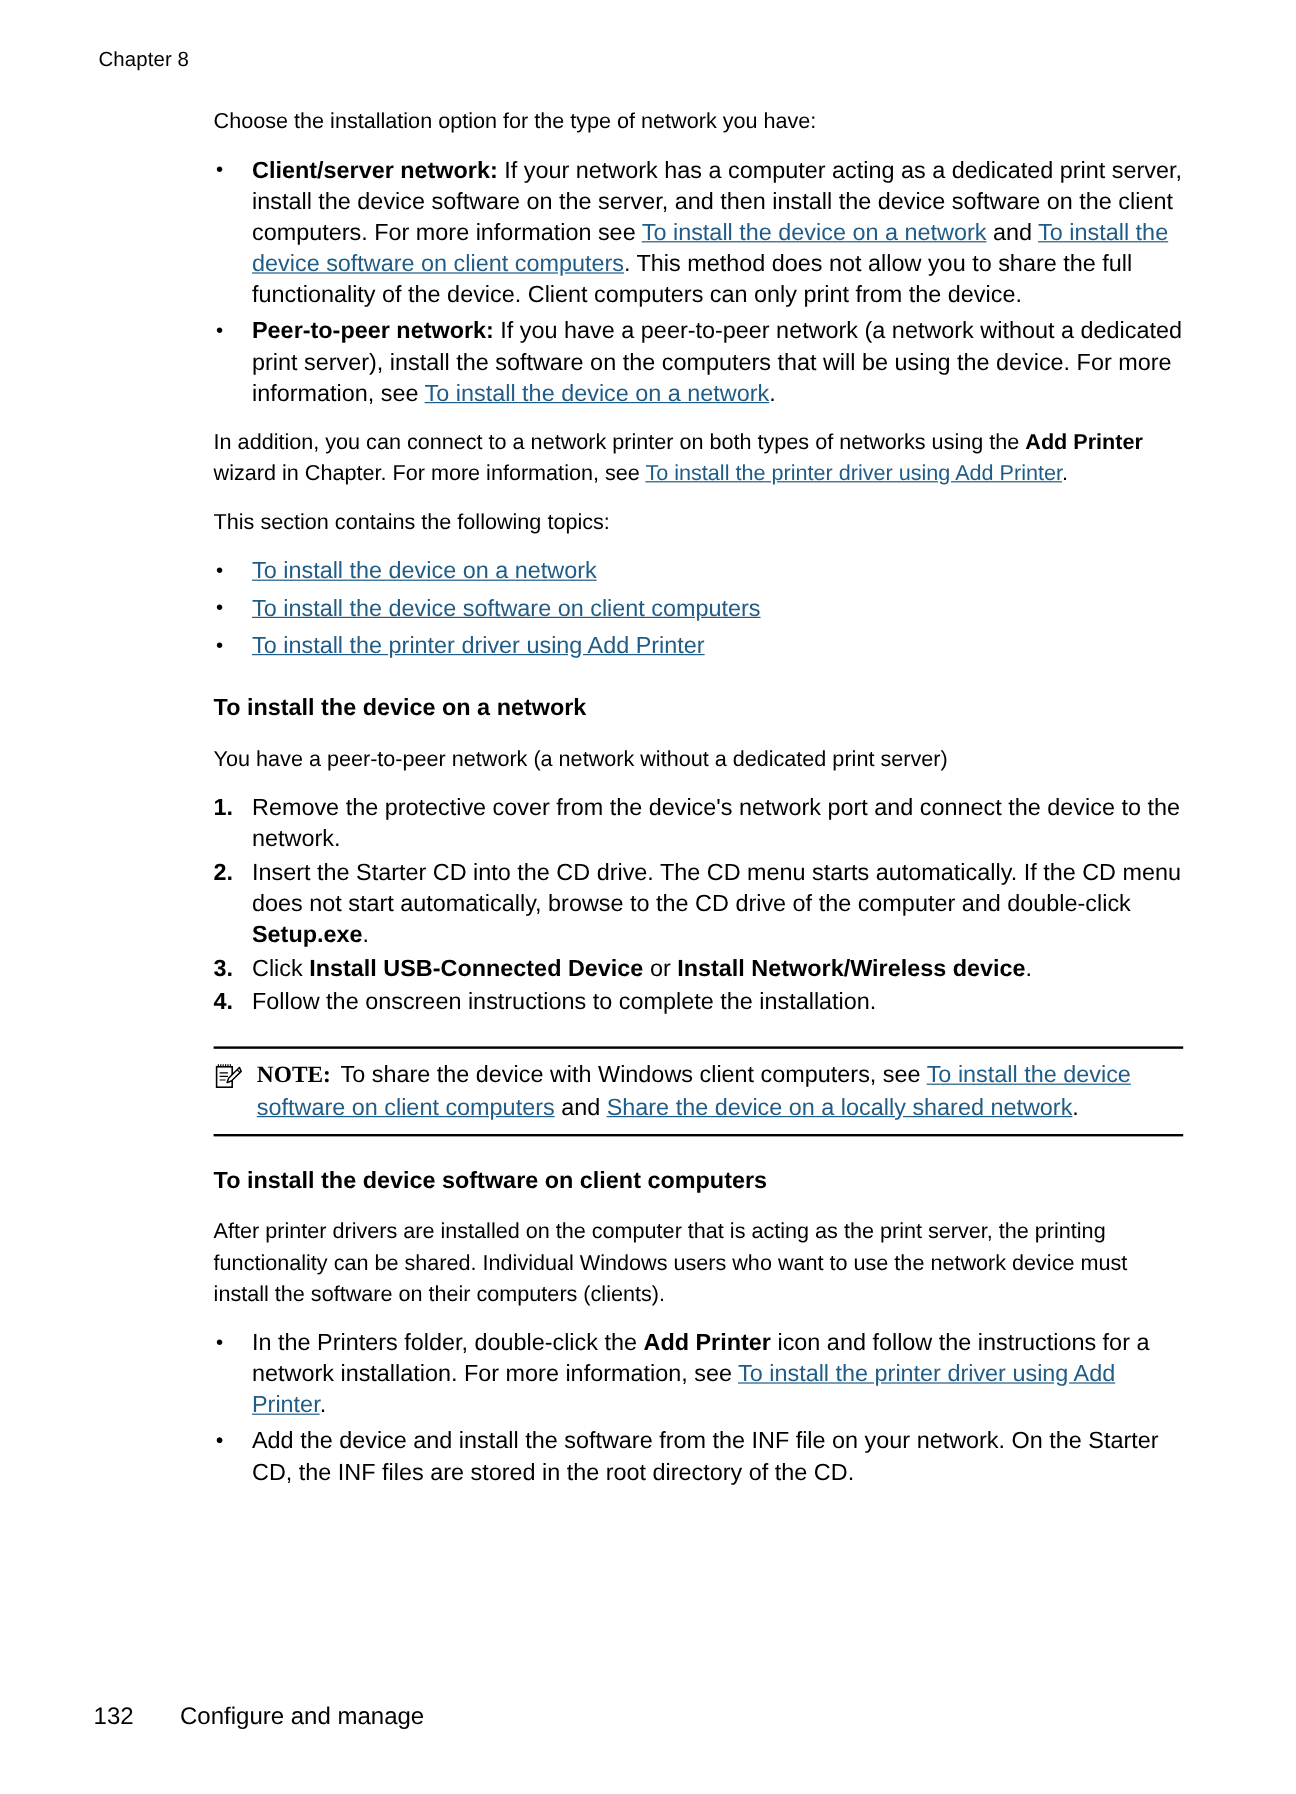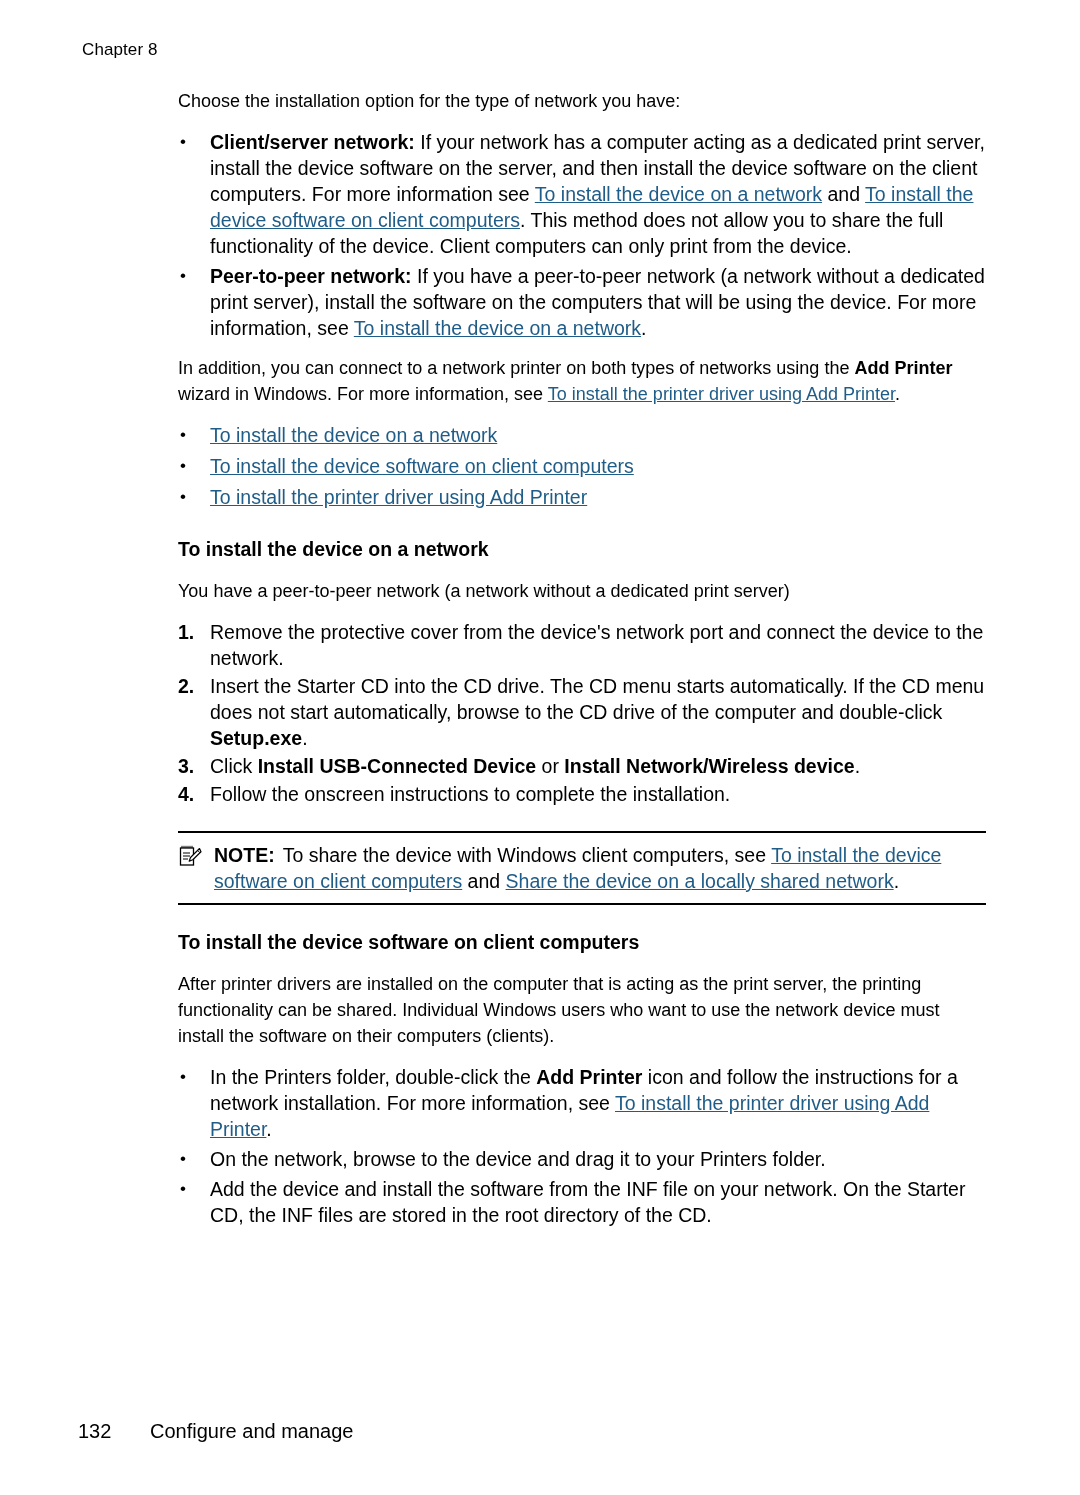--- a/index.html
+++ b/index.html
@@ -127,20 +127,21 @@
   .note-icon {
     position: absolute;
     left: 0px;
     top: 2px;
     width: 24px;
     height: 24px;
   }
   .note-label {
     font-weight: bold;
     margin-right: 8px;
+    font-family: Liberation Serif, serif;
   }
 
   
   .page-footer {
     position: absolute;
     left: 78px;
     bottom: 52px;
     font-size: 20px;
     color: #000;
     display: flex;
@@ -166,22 +167,23 @@
       <li>
         <span class="dot">•</span>
         <b>Client/server network:</b><span> If your network has a computer acting as a dedicated print server, install the device software on the server, and then install the device software on the client computers. For more information see </span><span class="xref">To install the device on a network</span><span> and </span><span class="xref">To install the device software on client computers</span><span>. This method does not allow you to share the full functionality of the device. Client computers can only print from the device.</span>
       </li>
       <li>
         <span class="dot">•</span>
         <b>Peer-to-peer network:</b><span> If you have a peer-to-peer network (a network without a dedicated print server), install the software on the computers that will be using the device. For more information, see </span><span class="xref">To install the device on a network</span><span>.</span>
       </li>
     </ul>
 
-    <p class="para"><span>In addition, you can connect to a network printer on both types of networks using the </span><b>Add Printer</b><span> wizard in Windows. For more information, see </span><span class="xref">To install the printer driver using Add Printer</span><span>.</span></p>
-
+    <p class="para"><span>In addition, you can connect to a network printer on both types of networks using the </span><b>Add Printer</b><span> wizard in Chapter. For more information, see </span><span class="xref">To install the printer driver using Add Printer</span><span>.</span></p>
+
+    <p class="para">This section contains the following topics:</p>
 
     <ul class="bullets links">
       <li>
         <span class="dot">•</span>
         <span class="xref">To install the device on a network</span>
       </li>
       <li>
         <span class="dot">•</span>
         <span class="xref">To install the device software on client computers</span>
       </li>
@@ -235,21 +237,20 @@
 
     <p class="para">After printer drivers are installed on the computer that is acting as the print server, the printing functionality can be shared. Individual Windows users who want to use the network device must install the software on their computers (clients).</p>
 
     <ul class="bullets spaced">
       <li>
         <span class="dot">•</span>
         <span>In the Printers folder, double-click the </span><b>Add Printer</b><span> icon and follow the instructions for a network installation. For more information, see </span><span class="xref">To install the printer driver using Add Printer</span><span>.</span>
       </li>
       <li>
         <span class="dot">•</span>
-        <span>On the network, browse to the device and drag it to your Printers folder.</span>
       </li>
       <li>
         <span class="dot">•</span>
         <span>Add the device and install the software from the INF file on your network. On the Starter CD, the INF files are stored in the root directory of the CD.</span>
       </li>
     </ul>
 
   </div>
 
   <div class="page-footer">

